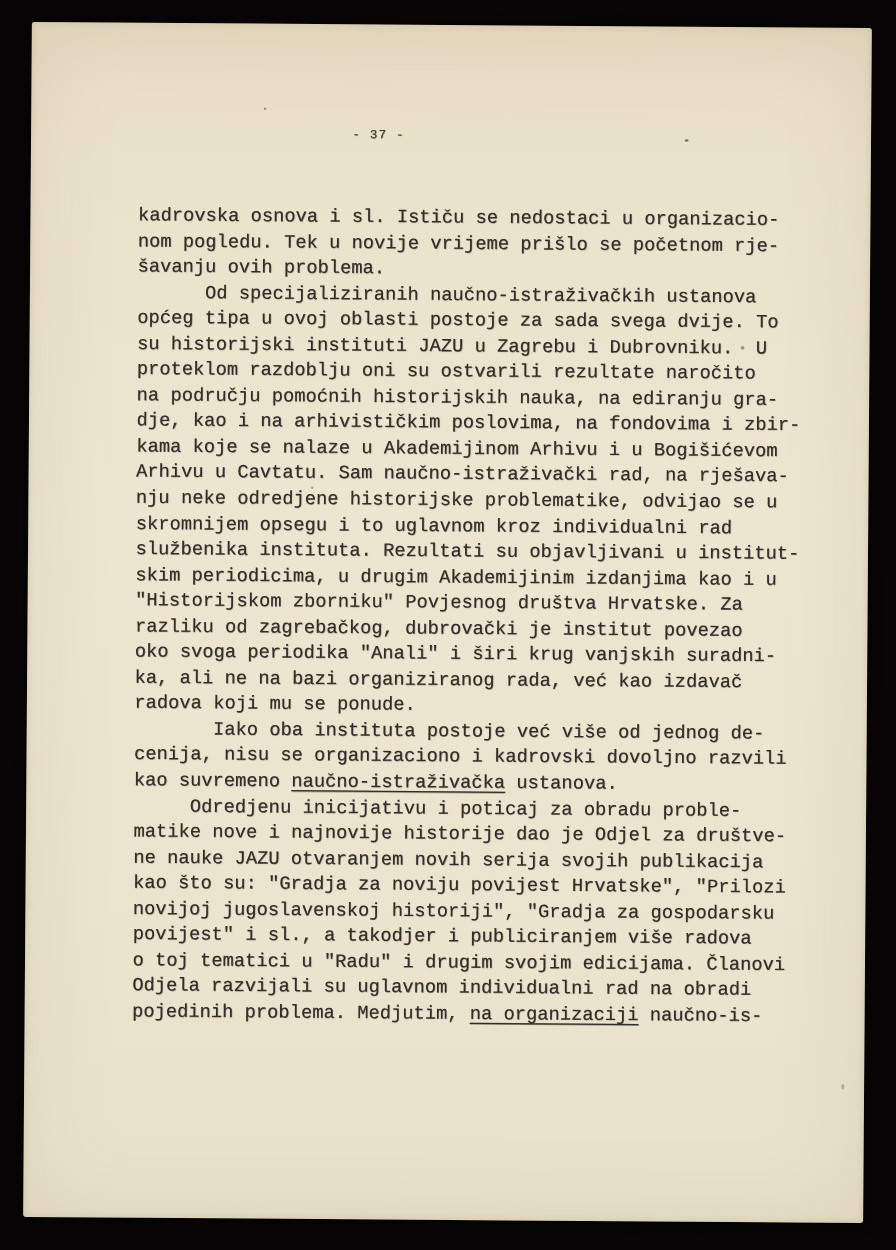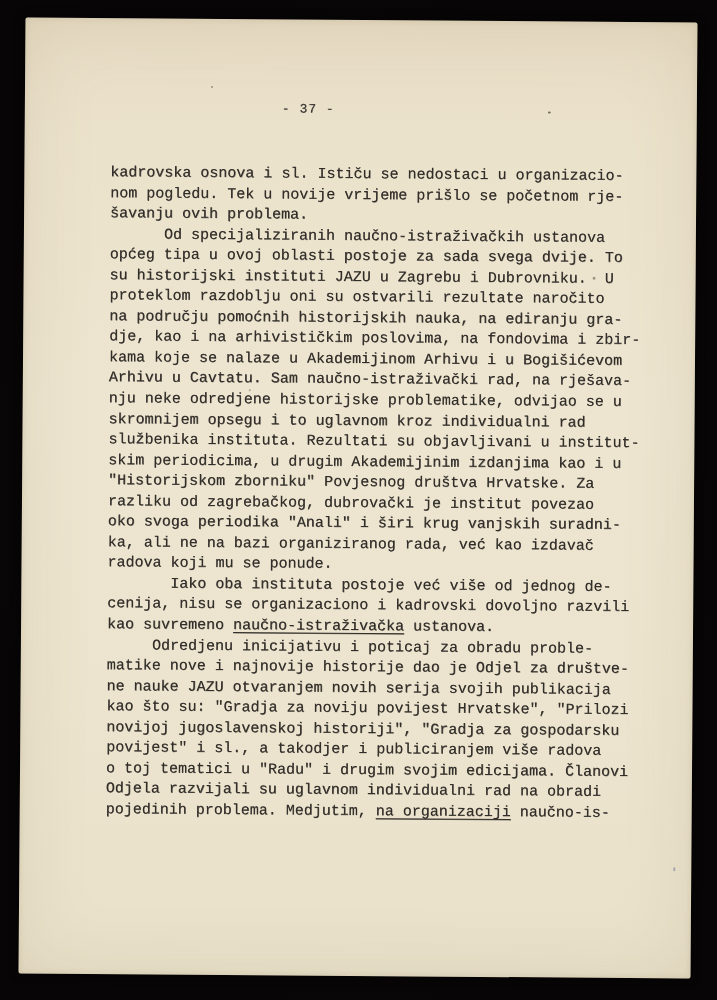--- a/index.html
+++ b/index.html
@@ -35,21 +35,21 @@
     box-shadow:
       0 0 10px rgba(0,0,0,0.65),
       inset 0 0 70px rgba(150,128,92,0.16),
       inset 0 0 6px rgba(130,110,75,0.18);
     border-radius: 2px;
   }
   .page-number {
     position: absolute;
     left: 257px;
     top: 80px;
-    font-size: 13px;
+    font-size: 10px;
     line-height: 20px;
     letter-spacing: 1px;
     color: #3b3733;
     text-shadow: 0.3px 0.3px 0.6px rgba(59,55,51,0.55);
     white-space: pre;
     font-family: Liberation Mono, monospace;
   }
   .text-block {
     position: absolute;
     left: 86px;

